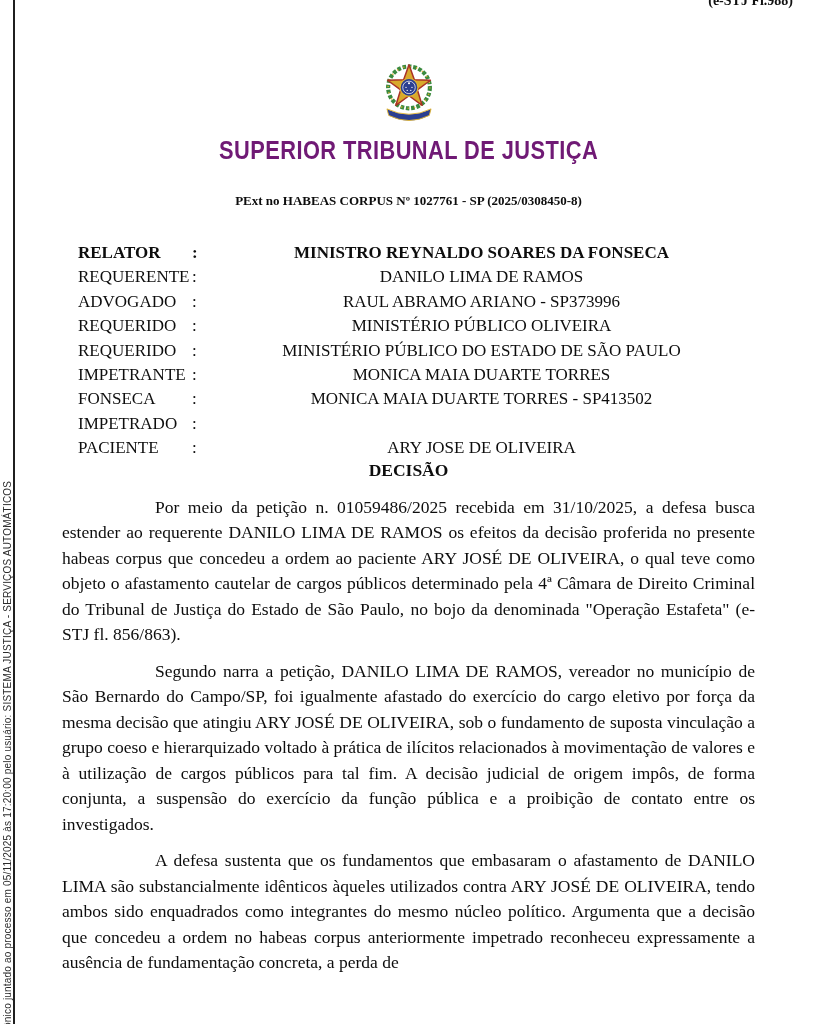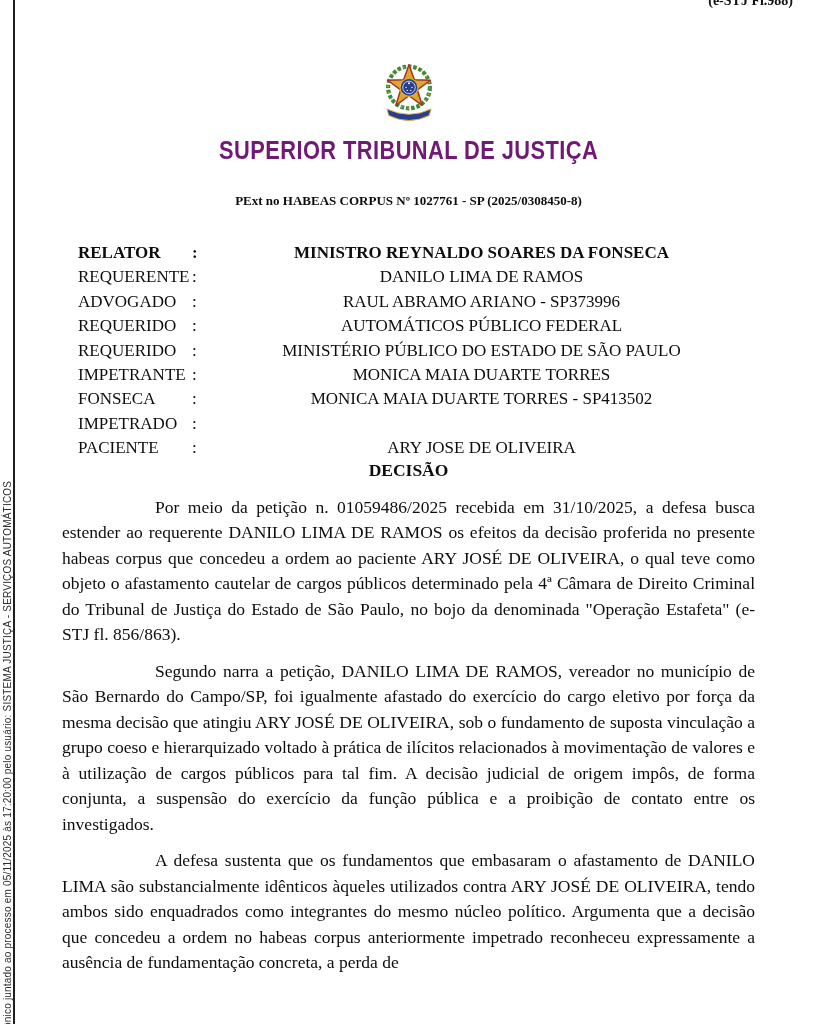--- a/index.html
+++ b/index.html
@@ -156,21 +156,21 @@
         <span class="party-value">DANILO LIMA DE RAMOS</span>
       </div>
       <div class="party-row">
         <span class="party-label">ADVOGADO</span>
         <span class="party-colon">:</span>
         <span class="party-value">RAUL ABRAMO ARIANO - SP373996</span>
       </div>
       <div class="party-row">
         <span class="party-label">REQUERIDO</span>
         <span class="party-colon">:</span>
-        <span class="party-value">AUTOMÁTICOS PÚBLICO FEDERAL</span>
+        <span class="party-value">MINISTÉRIO PÚBLICO OLIVEIRA</span>
       </div>
       <div class="party-row">
         <span class="party-label">REQUERIDO</span>
         <span class="party-colon">:</span>
         <span class="party-value">MINISTÉRIO PÚBLICO DO ESTADO DE SÃO PAULO</span>
       </div>
       <div class="party-row">
         <span class="party-label">IMPETRANTE</span>
         <span class="party-colon">:</span>
         <span class="party-value">MONICA MAIA DUARTE TORRES</span>

